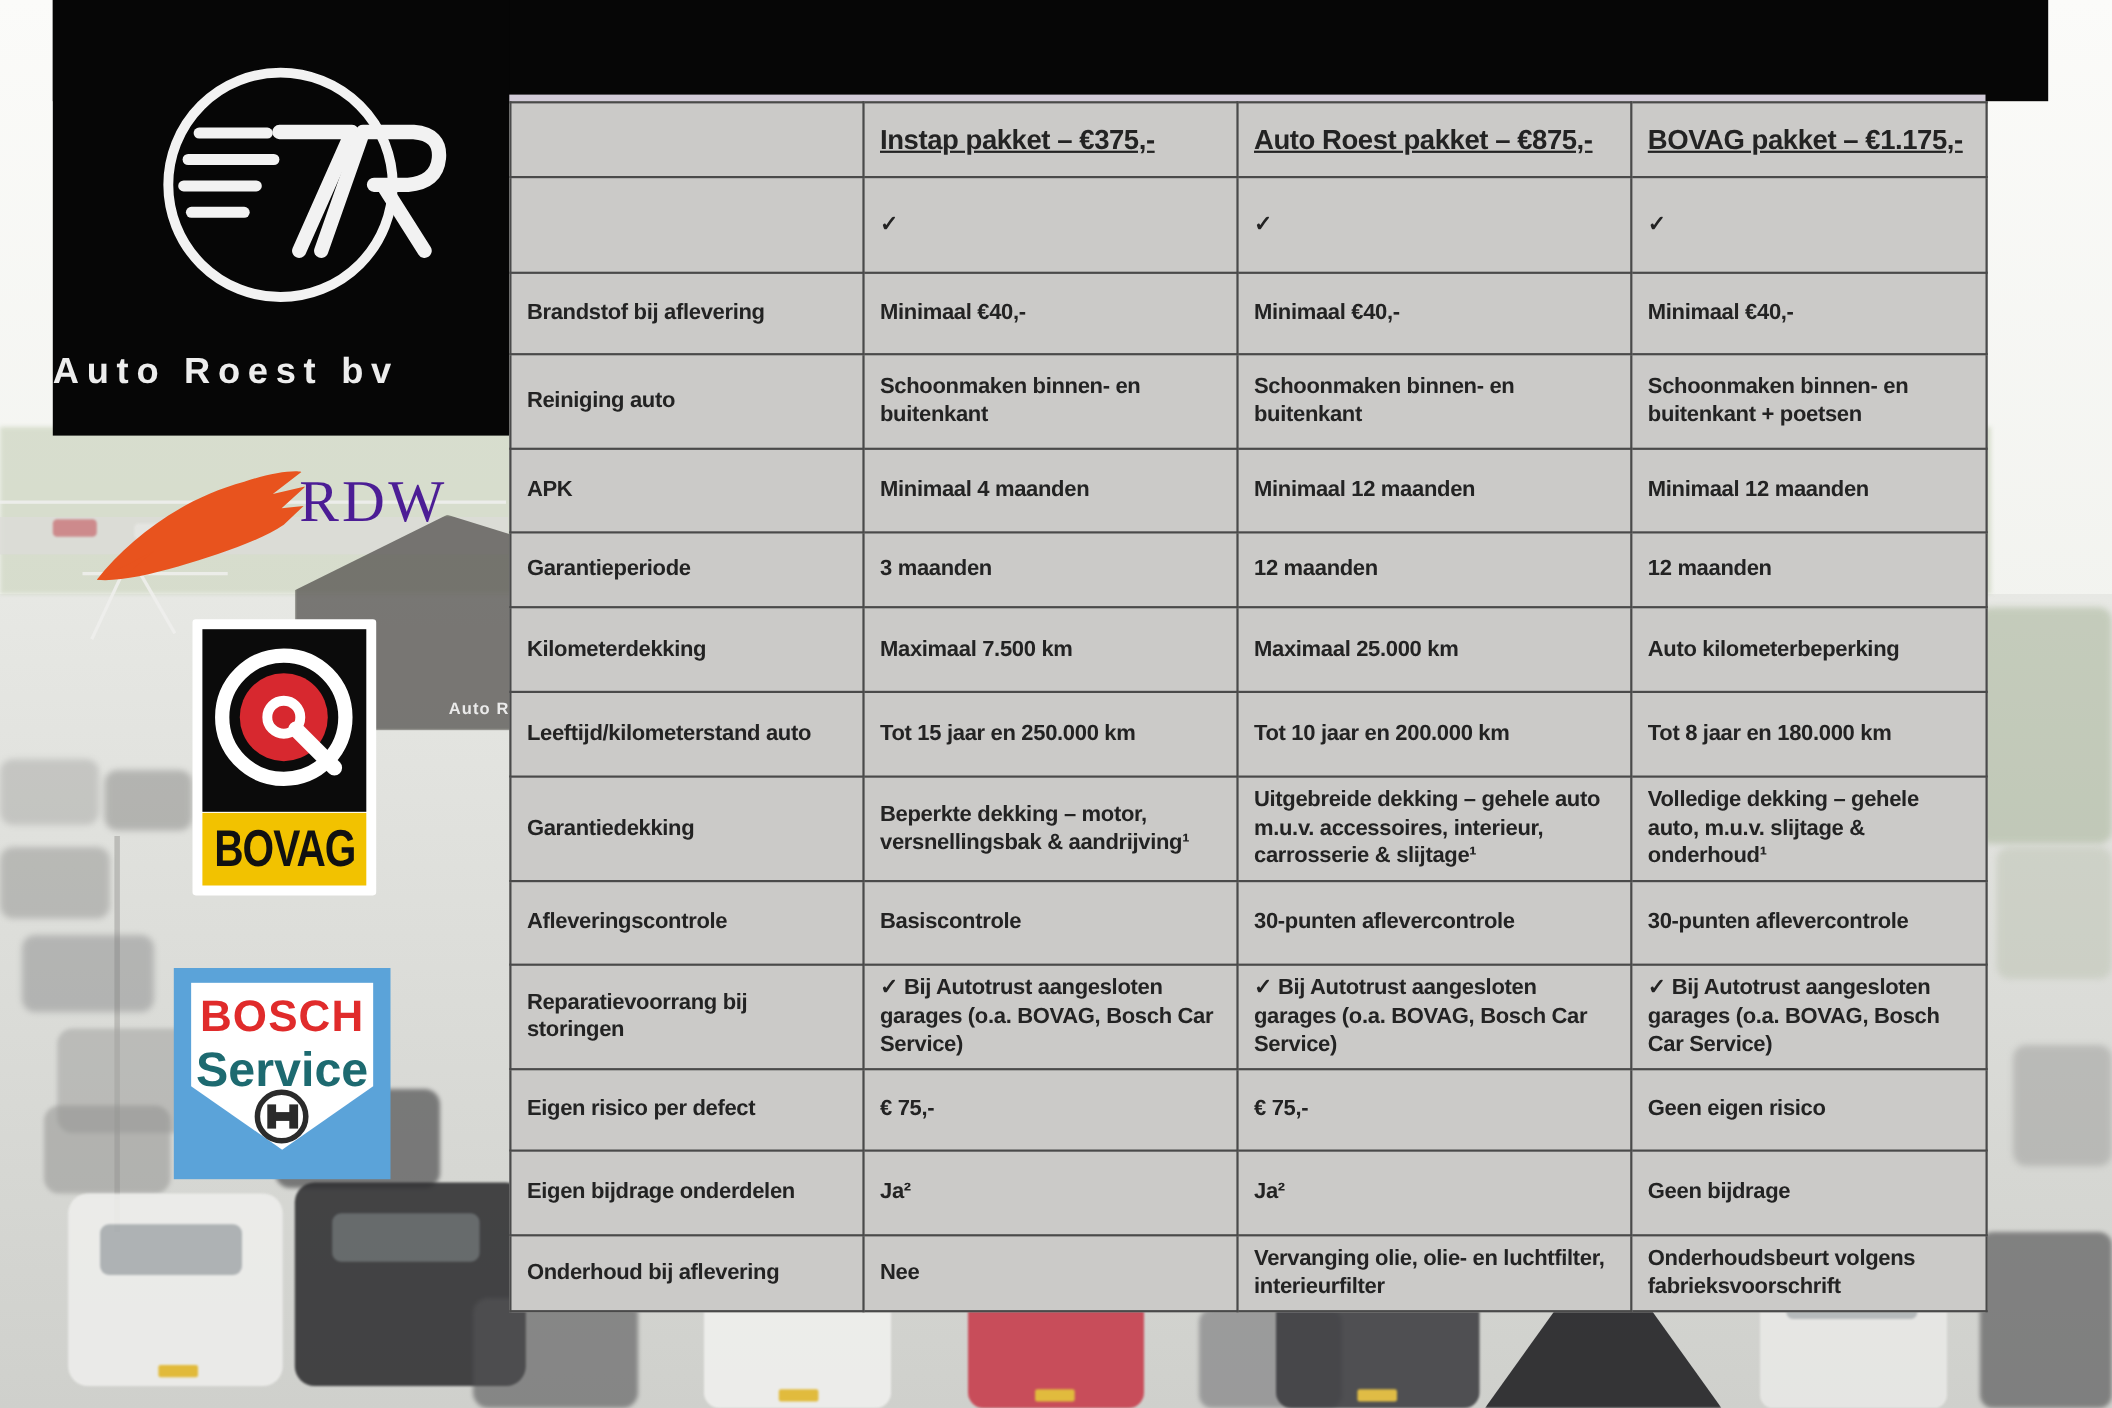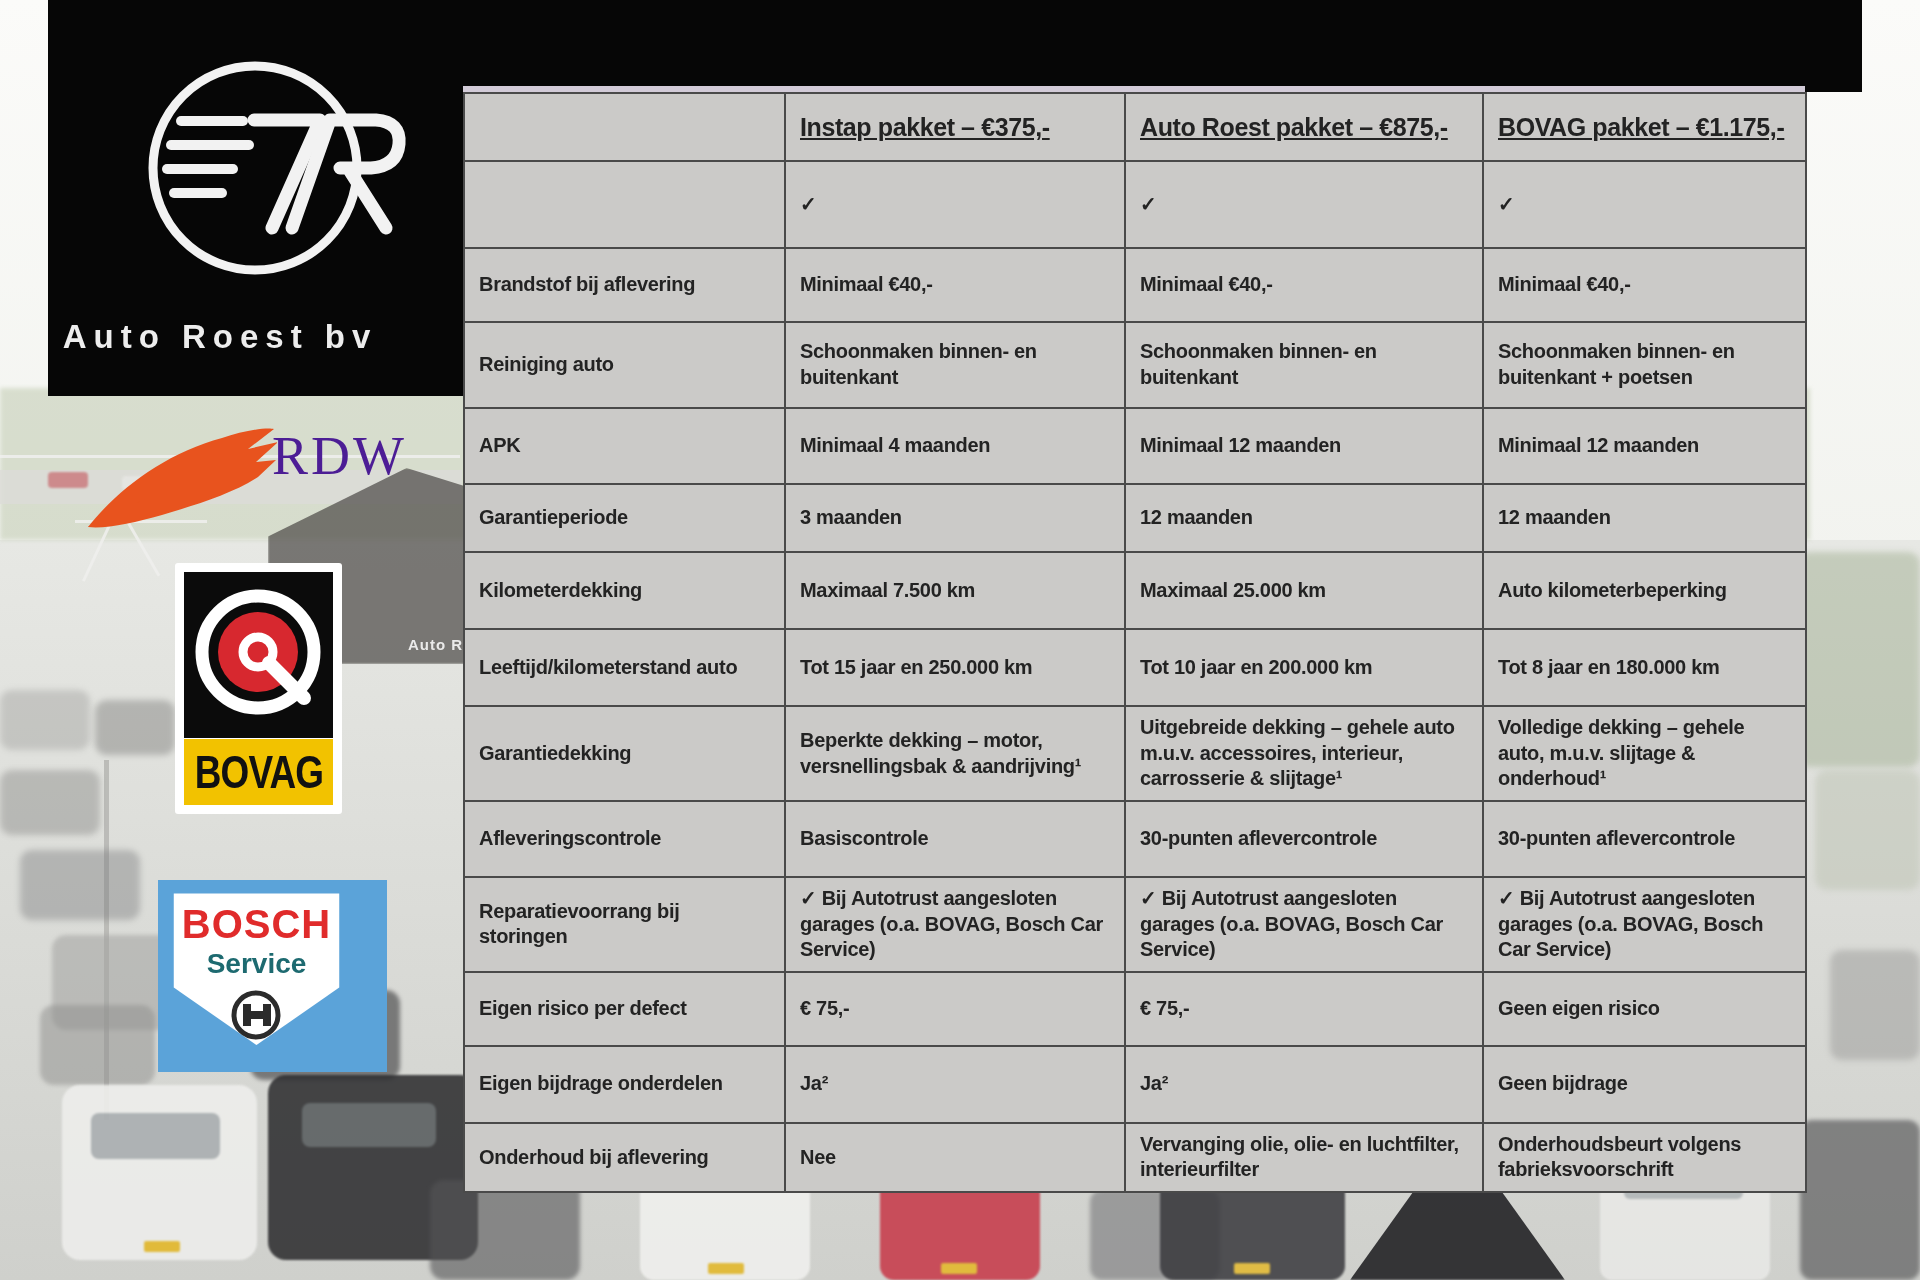--- a/index.html
+++ b/index.html
@@ -24,40 +24,40 @@
        clip-path:polygon(0 35%,55% 0,100% 18%,100% 100%,0 100%);}
   .building-sign{position:absolute;left:408px;top:636px;color:#ffffff;opacity:.85;
        font-size:15px;font-weight:bold;letter-spacing:1px;z-index:1;}
   .pole{position:absolute;left:104px;top:760px;width:5px;height:360px;background:#b5b5b2;opacity:.85;}
   .gantry{position:absolute;background:#eeeeec;opacity:.9;}
   .shape{position:absolute;}
 
   
   .top-band{position:absolute;left:48px;top:0;width:1814px;height:92px;background:#060606;z-index:2;}
   .logo-box{position:absolute;left:48px;top:0;width:415px;height:396px;background:#060606;z-index:3;}
-  .dealer-name{position:absolute;left:0;top:318px;width:344px;text-align:center;color:#ededed;
+  .dealer-name{position:absolute;left:0;top:318px;width:344px;color:#ededed;
        font-size:33px;font-weight:bold;letter-spacing:7px;}
 
   
   .rdw{position:absolute;left:82px;top:415px;width:340px;height:130px;z-index:4;}
   .rdw-text{position:absolute;left:190px;top:10px;font-family:"Liberation Serif",serif;
        font-size:54px;color:#4c1d95;letter-spacing:3px;}
   .bovag{position:absolute;left:175px;top:563px;width:167px;height:251px;background:#fff;
        border-radius:3px;z-index:4;}
   .bovag-top{position:absolute;left:9px;top:9px;width:149px;height:166px;background:#0b0b0b;}
   .bovag-band{position:absolute;left:9px;bottom:9px;width:149px;height:66px;background:#f2c200;
        display:flex;align-items:center;justify-content:center;}
   .bovag-word{font-size:42px;font-weight:900;color:#111;letter-spacing:-1px;transform:scaleX(.88) scaleY(1.12);}
-  .bosch{position:absolute;left:158px;top:880px;width:229px;height:192px;background:#5ba3d9;z-index:4;}
+  .bosch{position:absolute;left:158px;top:880px;width:197px;height:192px;background:#5ba3d9;z-index:4;}
   .bosch-shield{position:absolute;left:0;top:0;width:197px;height:192px;background:#fff;
        clip-path:polygon(8% 7%,92% 7%,92% 56%,50% 86%,8% 56%);}
   .bosch-word{position:absolute;left:0;top:22px;width:197px;text-align:center;
        font-size:40px;font-weight:900;color:#e02b2b;letter-spacing:1px;}
   .bosch-service{position:absolute;left:0;top:68px;width:197px;text-align:center;
-       font-size:28px;font-weight:bold;color:#1d6a70;}
+       font-size:44px;font-weight:bold;color:#1d6a70;}
 
   
   .table-wrap{position:absolute;left:463px;top:86px;width:1342px;z-index:5;
        border-top:6px solid #d2cbd8;}
   table.cmp{width:1342px;border-collapse:collapse;table-layout:fixed;background:#cbcac8;}
   table.cmp th,table.cmp td{border:2px solid #4a4a4a;background:#cbcac8;vertical-align:middle;
        text-align:left;padding:8px 14px;color:#232323;font-weight:bold;
        font-size:20px;line-height:1.28;letter-spacing:-0.3px;overflow:hidden;}
   table.cmp th{font-size:25px;letter-spacing:-0.4px;text-decoration:underline;}
   td.chk{font-size:23px;}

